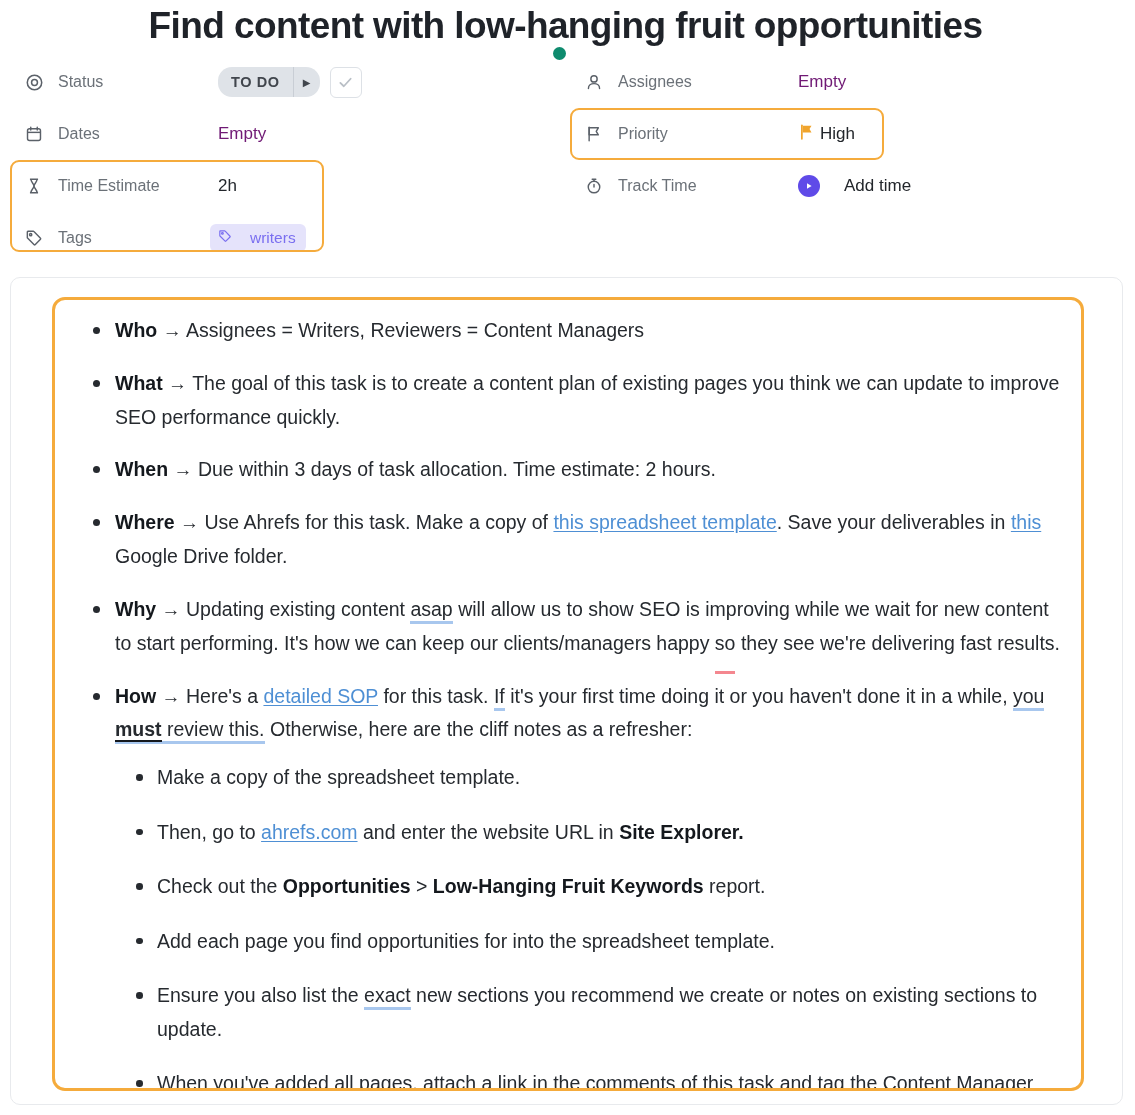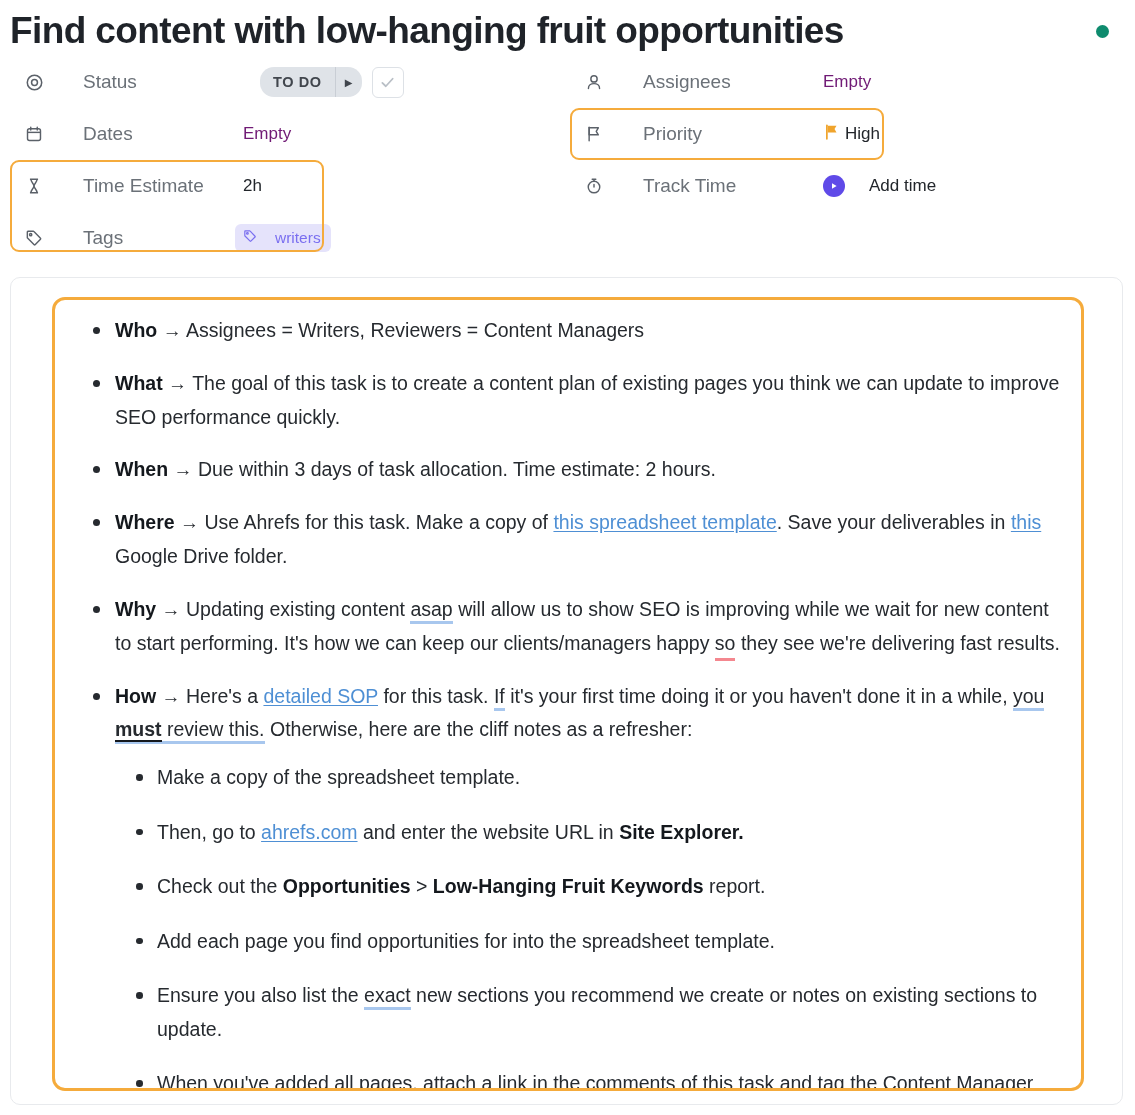--- a/index.html
+++ b/index.html
@@ -12,20 +12,21 @@
     -webkit-font-smoothing: antialiased;
   }
 
   .page { position: relative; width: 1135px; height: 1115px; overflow: hidden; }
 
   
   .title-row {
     display: flex; align-items: center;
     padding: 6px 14px 0 10px;
     height: 56px;
+    flex-direction: column;
   }
   .task-title {
     font-size: 37px;
     font-weight: bold;
     color: #1f2329;
     letter-spacing: -0.6px;
     white-space: nowrap;
     line-height: 1.1;
     margin: 0;
   }
@@ -56,25 +57,24 @@
   }
   .prop-icon {
     width: 20px; height: 20px;
     flex: 0 0 20px;
     display: flex; align-items: center; justify-content: center;
     color: #5b6169;
     margin-right: 14px;
   }
   .prop-icon svg { display: block; }
   .prop-label {
-    font-size: 19px;
+    font-size: 16px;
     color: #6b7178;
     width: 160px;
     flex: 0 0 160px;
-    margin-left: 25px;
   }
   .col-right .prop-label { width: 180px; flex: 0 0 180px; }
   .prop-value {
     font-size: 17px;
     color: #22262b;
     display: flex; align-items: center;
   }
   .prop-value.empty { color: #701a75; }
   .hl-group {
     position: absolute;
@@ -83,21 +83,20 @@
     pointer-events: none;
   }
 
   
   .status-badge {
     display: inline-flex; align-items: stretch;
     background: #dfe3e8;
     border-radius: 14px;
     overflow: hidden;
     height: 30px;
-    margin-left: 17px;
   }
   .status-badge .txt {
     display: flex; align-items: center;
     padding: 0 13px;
     font-size: 14.5px;
     font-weight: bold;
     letter-spacing: 0.6px;
     color: #41464d;
   }
   .status-badge .sep { width: 1px; background: #c9ced5; }
@@ -199,21 +198,21 @@
     color: #4e8fd4;
     text-decoration: underline;
     text-underline-offset: 2px;
   }
   .u-blue {
     border-bottom: 3px solid #a8c7ee;
     padding-bottom: 1px;
   }
   .u-red {
     border-bottom: 3px solid #f4878f;
-    padding-bottom: 4px;
+    padding-bottom: 17px;
     margin-top: 26px;
   }
   .u-black-bold {
     font-weight: bold;
     border-bottom: 2px solid #14181d;
   }
   .arrow { font-size: 19px; }
 </style>
 </head>
 <body>

